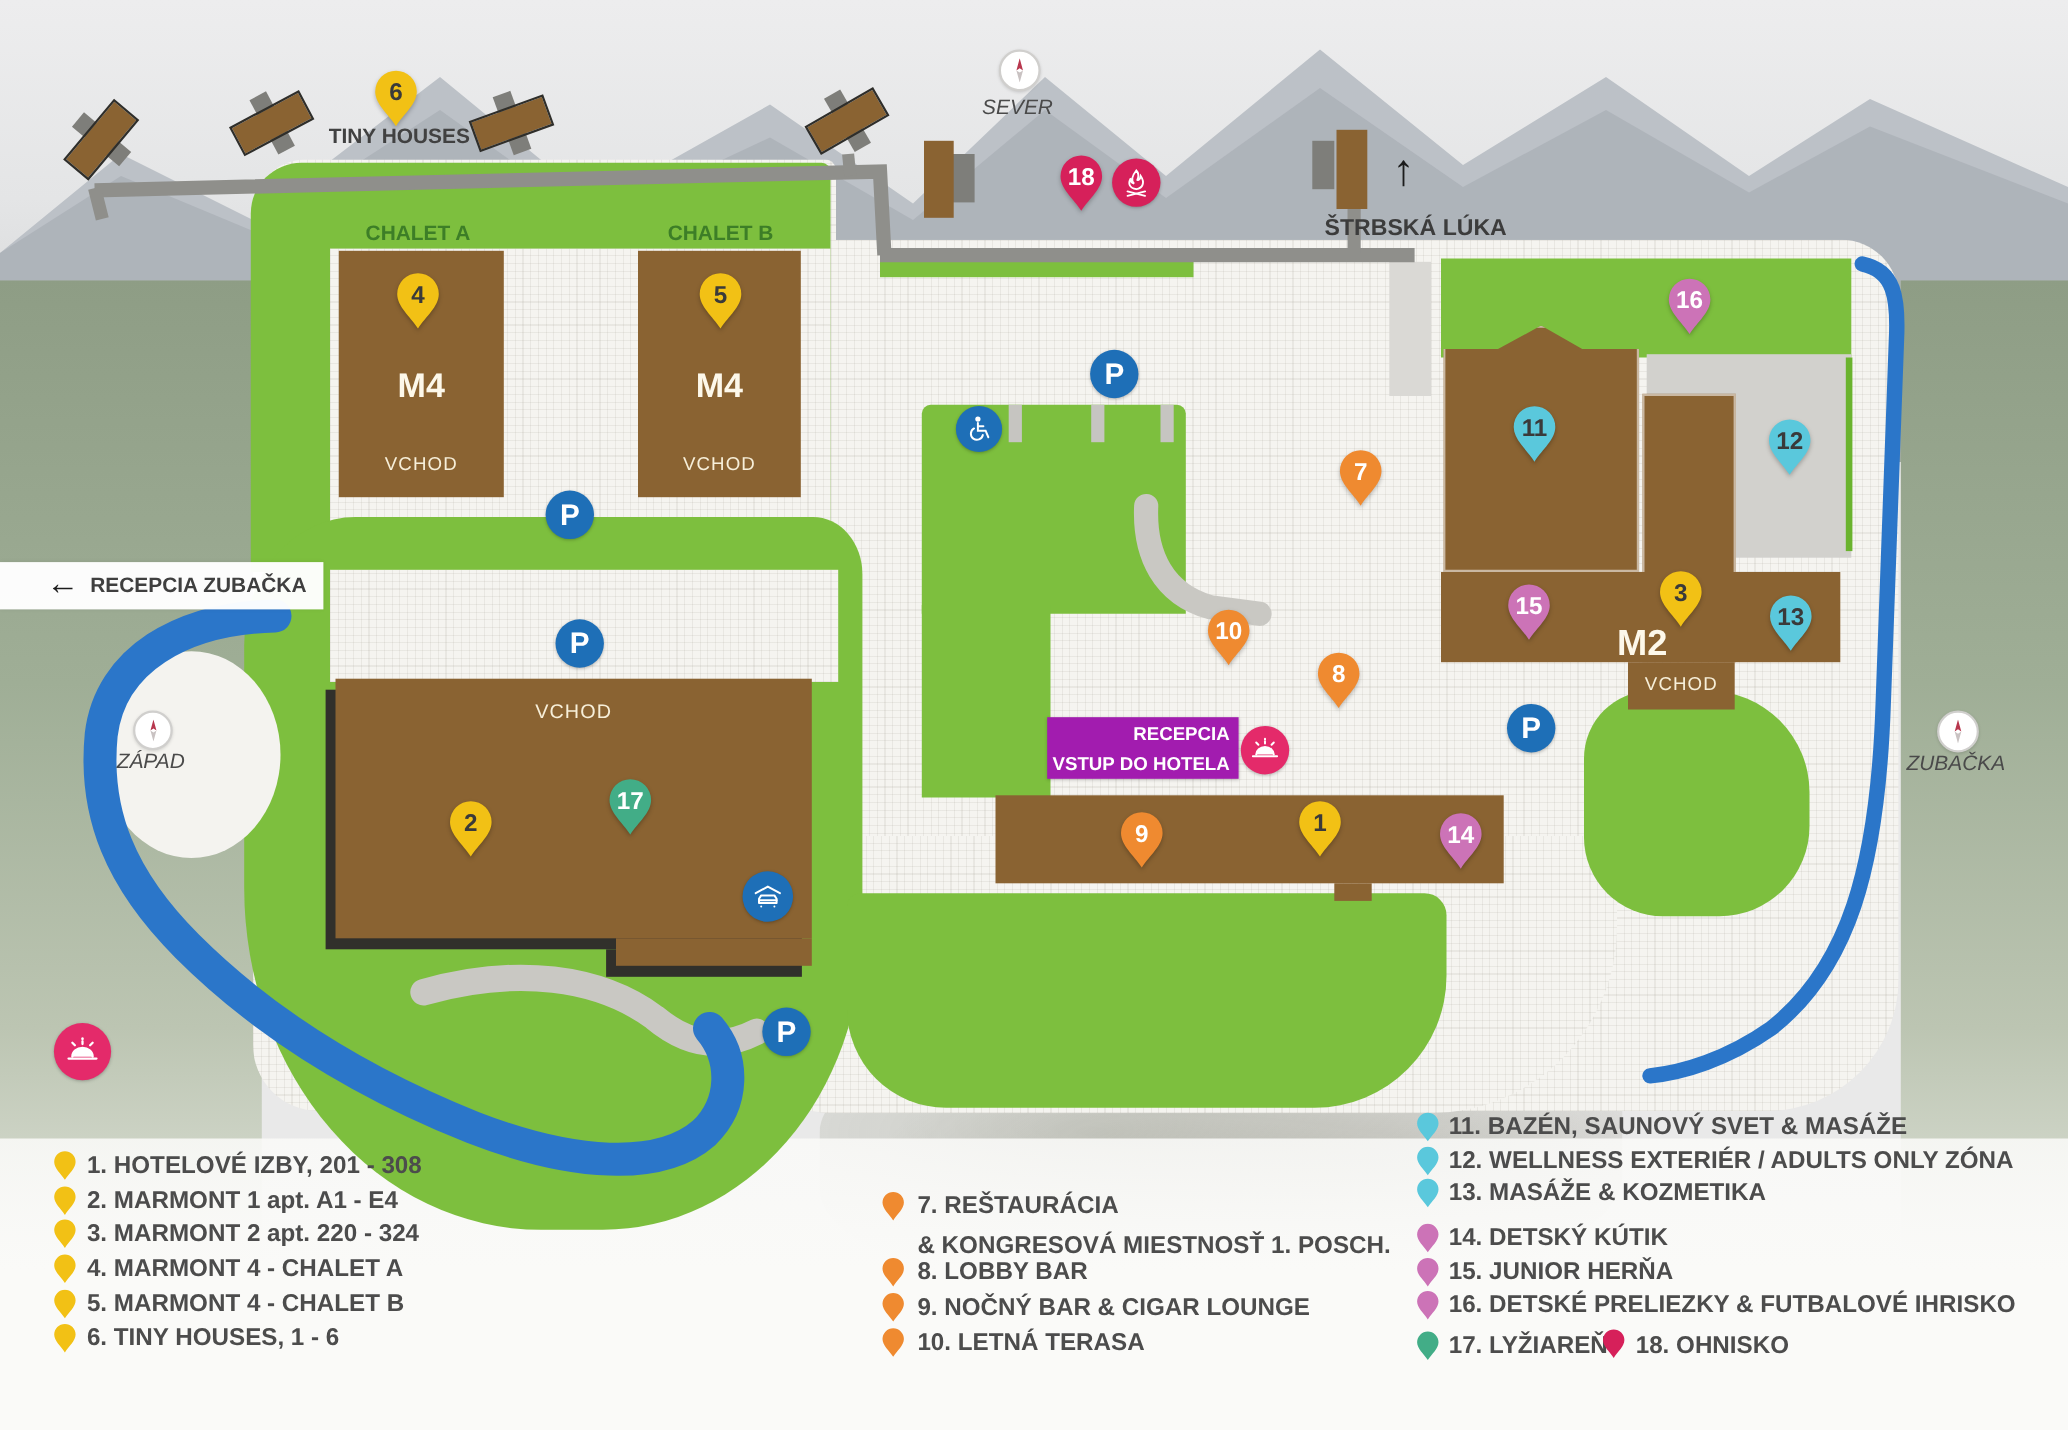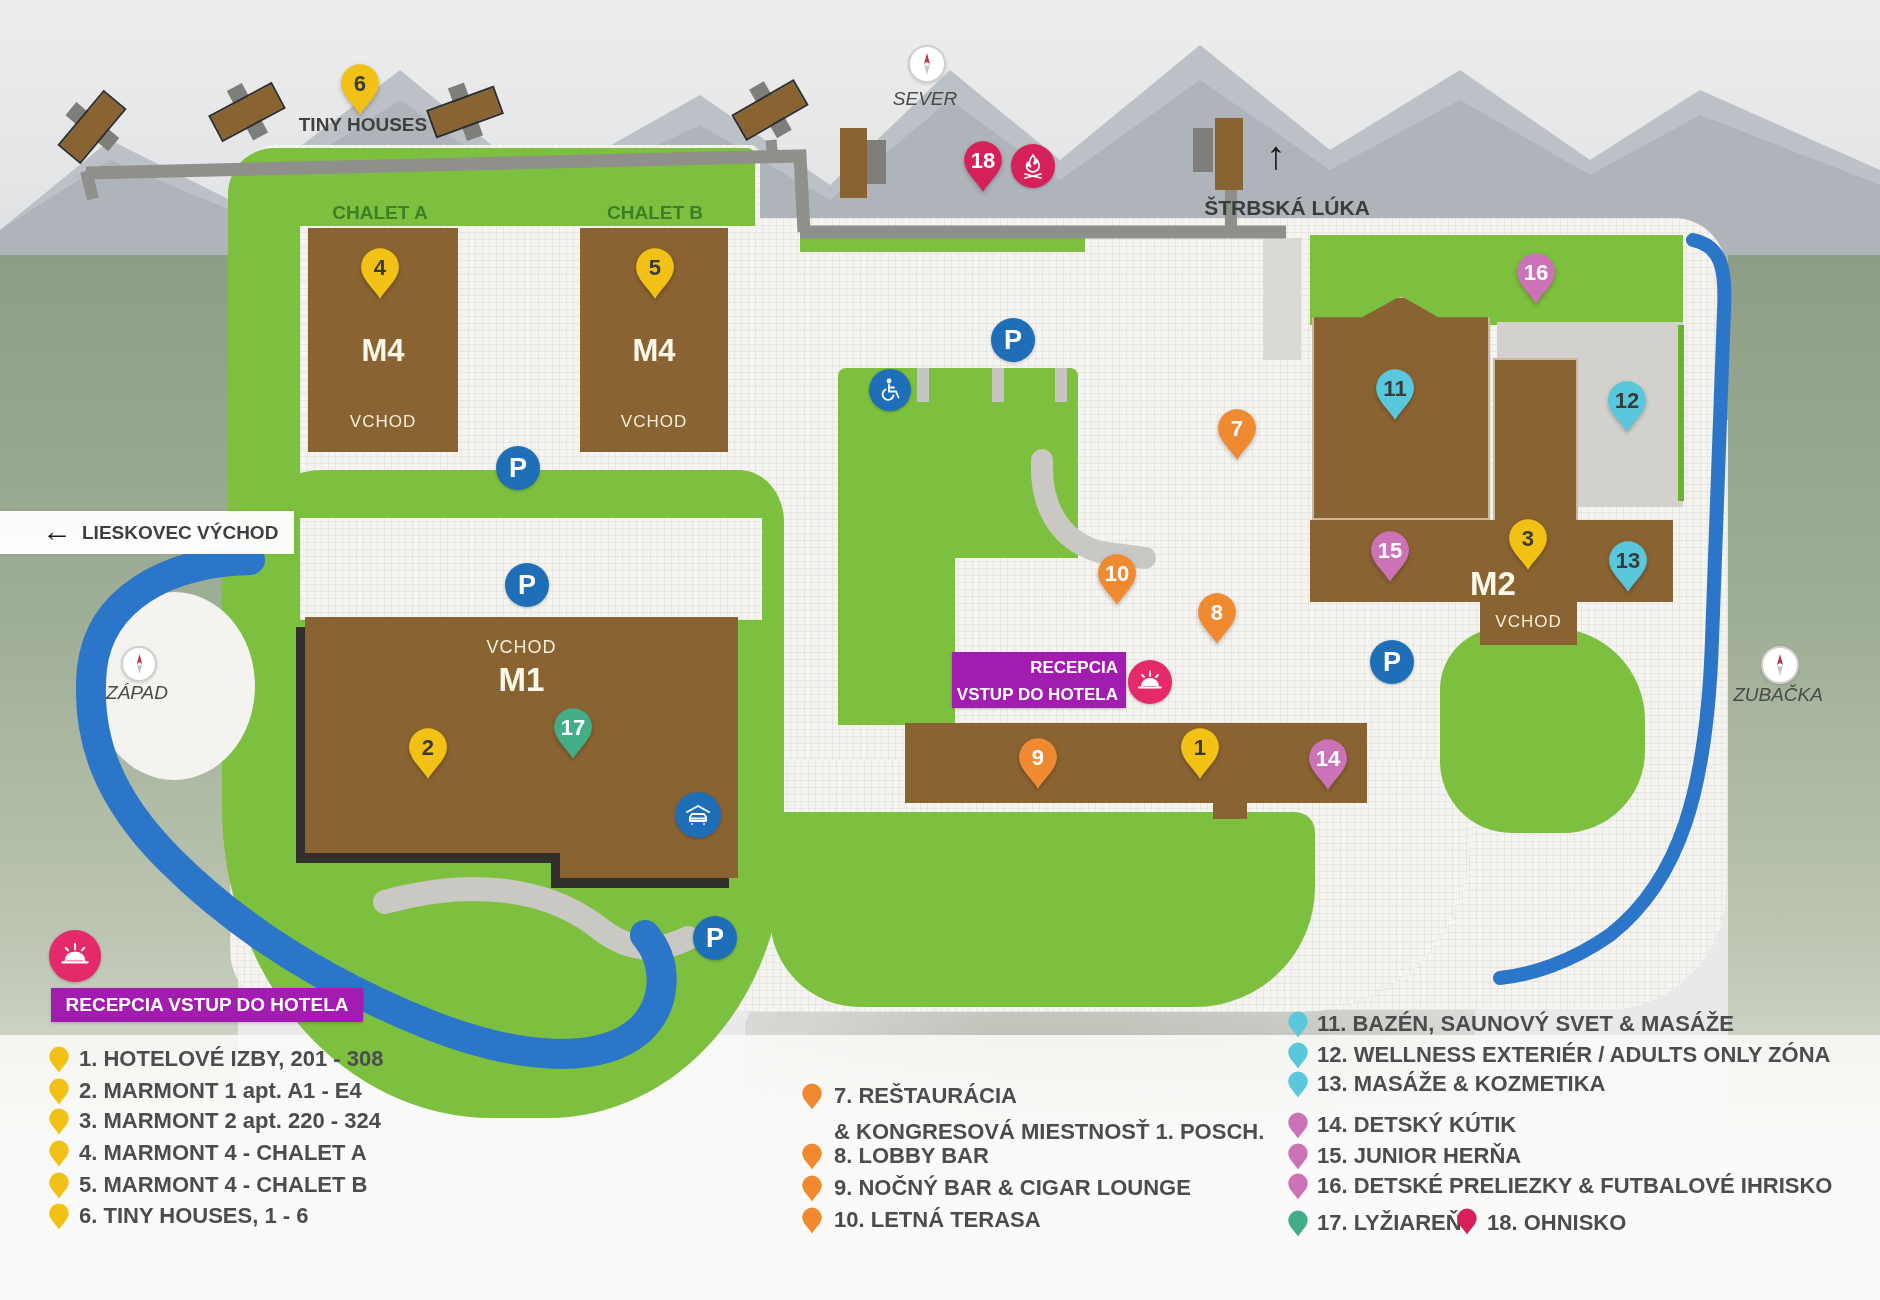--- a/index.html
+++ b/index.html
@@ -152,21 +152,20 @@
     <div class="abs bname" style="left:0;top:105px;width:150px;text-align:center;font-size:31px">M4</div>
     <div class="abs bld-label" style="left:0;top:184px;width:150px;font-size:17px;letter-spacing:1px">VCHOD</div>
   </div>
   <div class="abs bld" style="left:580px;top:228px;width:148px;height:224px">
     <div class="abs bname" style="left:0;top:105px;width:148px;text-align:center;font-size:31px">M4</div>
     <div class="abs bld-label" style="left:0;top:184px;width:148px;font-size:17px;letter-spacing:1px">VCHOD</div>
   </div>
 
   <div class="abs bld shadowed" style="left:305px;top:617px;width:433px;height:236px">
     <div class="abs bld-label" style="left:0;top:20px;width:433px;font-size:18px;letter-spacing:1px">VCHOD</div>
-    <div class="abs bname" style="left:0;top:44px;width:433px;text-align:center;font-size:33px">M1</div>
   </div>
   <div class="abs bld shadowed" style="left:560px;top:853px;width:178px;height:25px"></div>
 
   <div class="abs bld" style="left:905px;top:723px;width:462px;height:80px"></div>
   <div class="abs bld" style="left:1213px;top:803px;width:34px;height:16px"></div>
 
   <div class="abs bld outlined" style="left:1312px;top:296px;width:178px;height:224px;clip-path:polygon(0 9.5%,28% 9.5%,50% 0,71% 9.5%,100% 9.5%,100% 100%,0 100%)"></div>
   <div class="abs bld outlined" style="left:1493px;top:358px;width:85px;height:244px"></div>
   <div class="abs bld" style="left:1310px;top:520px;width:363px;height:82px"></div>
   <div class="abs bld" style="left:1480px;top:602px;width:97px;height:43px">
@@ -175,21 +174,21 @@
   <div class="abs bname" style="left:1470px;top:565px;width:120px;text-align:left;font-size:33px">M2</div>
 
   <div class="abs maplabel" style="left:268px;top:114px;width:190px;text-align:center;font-size:19px;font-weight:bold;color:#414141">TINY HOUSES</div>
   <div class="abs greenlabel" style="left:300px;top:202px;width:160px;text-align:center;font-size:19px">CHALET A</div>
   <div class="abs greenlabel" style="left:575px;top:202px;width:160px;text-align:center;font-size:19px">CHALET B</div>
   <div class="abs maplabel" style="left:1175px;top:196px;width:224px;text-align:center;font-size:21px;font-weight:bold;color:#3c3c3c">ŠTRBSKÁ LÚKA</div>
   <div class="abs" style="left:1266px;top:133px;font-size:40px;font-weight:bold;color:#1c1c1c">↑</div>
 
   <div class="abs" id="lieskovec-band">
     <span style="font-size:30px;color:#1c1c1c;margin:0 10px 4px 42px">←</span>
-    <span class="maplabel" style="font-size:19px;font-weight:bold;color:#3f3f3f">LIESKOVEC VÝCHOD</span>
+    <span class="maplabel" style="font-size:19px;font-weight:bold;color:#3f3f3f">RECEPCIA ZUBAČKA</span>
   </div>
 
   <div class="abs compass-circle" style="left:908px;top:45px;width:34px;height:34px">
     <svg width="12" height="22" viewBox="0 0 12 22">
         <polygon points="6,0 9,11 6,9 3,11" fill="#b8374e"></polygon>
         <polygon points="6,22 9,11 6,13 3,11" fill="#c9c2c2"></polygon>
       </svg>
   </div>
   <div class="abs compass-label" style="left:855px;top:88px;width:140px">SEVER</div>
   <div class="abs compass-circle" style="left:121px;top:646px;width:32px;height:32px">
@@ -380,21 +379,20 @@
         <g stroke="#fff" stroke-width="1.8" fill="none" stroke-linecap="round">
       <path d="M5,16 A8,7 0 0 1 21,16" fill="#fff"></path>
           <line x1="2" y1="17.5" x2="24" y2="17.5"></line>
           <line x1="13" y1="6" x2="13" y2="4"></line>
       <line x1="5" y1="5" x2="7" y2="7"></line>
           <line x1="21" y1="5" x2="19" y2="7"></line>
           <line x1="13" y1="1.5" x2="13" y2="2.5"></line>
         </g>
       </svg>
   </div>
-  <div class="abs badge" id="legend-badge">RECEPCIA VSTUP DO HOTELA</div>
   <div class="abs" id="legend-layer" style="left:0;top:0">
       <div class="abs leg-pin" style="left: 48px; top: 1046px;"><svg width="22" height="27" viewBox="0 0 40 50">
           <path d="M20 49 C13 38 2 30 2 19 A18 18 0 1 1 38 19 C38 30 27 38 20 49 Z" fill="#f2c115"></path>
         </svg></div>
       <div class="abs leg-text" style="left: 79px; top: 1046px;">1. HOTELOVÉ IZBY, 201 - 308</div>
       <div class="abs leg-pin" style="left: 48px; top: 1078px;"><svg width="22" height="27" viewBox="0 0 40 50">
           <path d="M20 49 C13 38 2 30 2 19 A18 18 0 1 1 38 19 C38 30 27 38 20 49 Z" fill="#f2c115"></path>
         </svg></div>
       <div class="abs leg-text" style="left: 79px; top: 1078px;">2. MARMONT 1 apt. A1 - E4</div>
       <div class="abs leg-pin" style="left: 48px; top: 1108px;"><svg width="22" height="27" viewBox="0 0 40 50">

